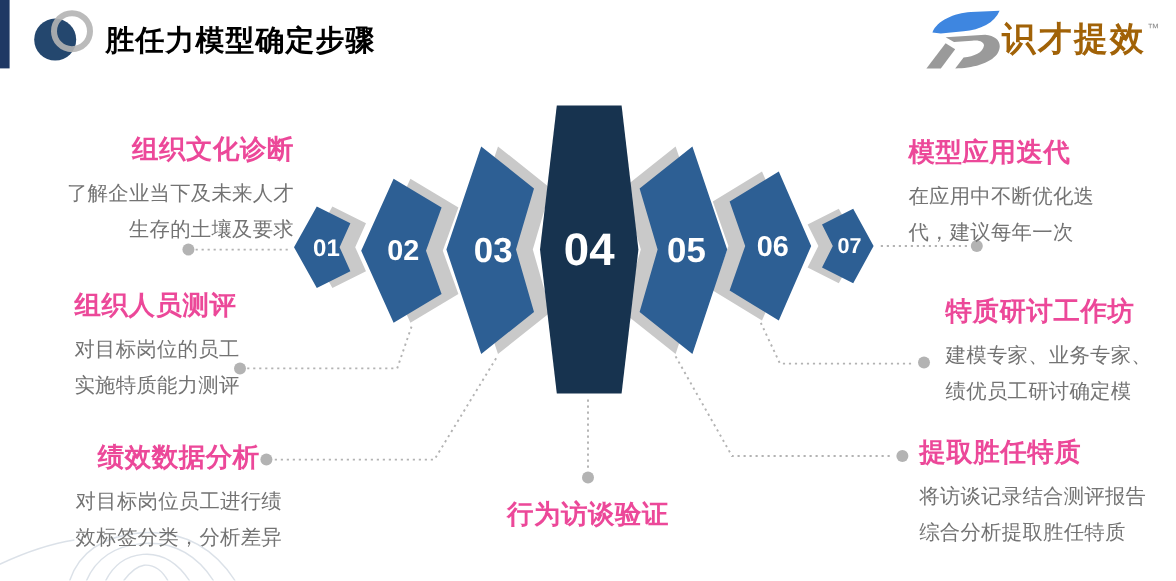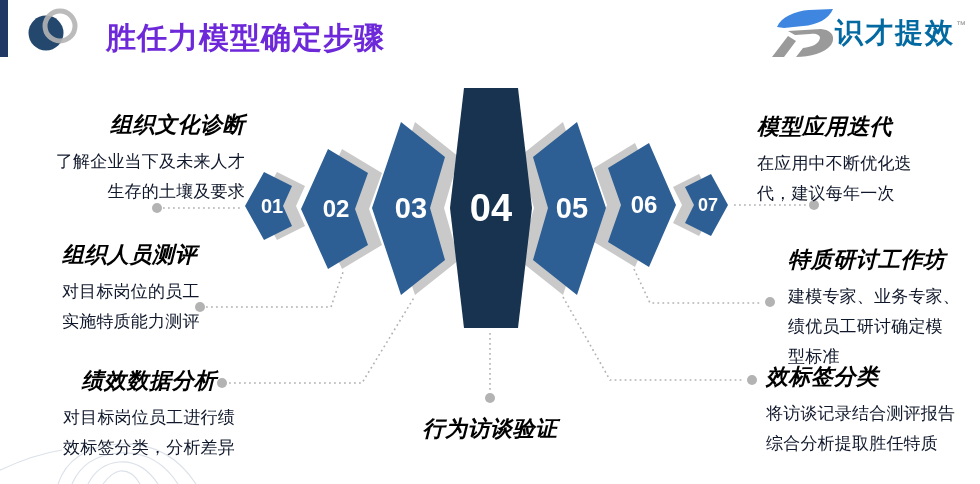--- a/index.html
+++ b/index.html
@@ -2,29 +2,29 @@
 <html><head>
 <meta charset="utf-8">
 <style>
   html,body{margin:0;padding:0;background:#fff;}
   #slide{
     position:relative;width:980px;height:484px;background:#ffffff;
     overflow:hidden;font-family:"Liberation Sans","DejaVu Sans",sans-serif;
   }
   #diagram-svg{position:absolute;left:0;top:0;}
   .slide-title{
-    position:absolute;left:88px;top:18px;font-size:30px;font-weight:700;
-    color:#6d28d9;letter-spacing:1px;white-space:nowrap;margin-left:18px;
+    position:absolute;left:88px;top:18px;font-size:24px;font-weight:700;
+    color:#000000;letter-spacing:1px;white-space:nowrap;
   }
   .brand{position:absolute;right:14px;top:8px;display:flex;align-items:center;}
-  .brand-name{font-size:28px;font-weight:700;color:#0369a1;letter-spacing:2px;white-space:nowrap;}
+  .brand-name{font-size:28px;font-weight:700;color:#a16207;letter-spacing:2px;white-space:nowrap;}
   .brand-tm{font-size:10px;color:#8e8e8e;vertical-align:super;font-weight:400;margin-left:1px;position:relative;top:-9px;}
   .block{position:absolute;}
-  .block-title{font-size:22px;font-weight:700;color:#000000;letter-spacing:0.5px;white-space:nowrap;margin-bottom:7px;font-style:italic;}
-  .block-desc{font-size:17px;color:#0f172a;line-height:30px;letter-spacing:0.2px;white-space:nowrap;}
+  .block-title{font-size:22px;font-weight:700;color:#ec4899;letter-spacing:0.5px;white-space:nowrap;margin-bottom:7px;}
+  .block-desc{font-size:17px;color:#737373;line-height:30px;letter-spacing:0.2px;white-space:nowrap;}
   .align-r{text-align:right;}
   .align-l{text-align:left;}
   .align-c{text-align:center;}
   .num{font-weight:700;fill:#ffffff;font-family:"Liberation Sans","DejaVu Sans",sans-serif;}
   .dotline{fill:none;stroke:#b3b3b3;stroke-width:1.6;stroke-dasharray:1.8 3.2;}
   .dot{fill:#b3b3b3;}
   .deco{fill:none;stroke:#c3cdd8;stroke-width:1.2;opacity:0.6;}
 </style>
 </head>
 <body>
@@ -131,22 +131,21 @@
   <div class="block align-l" style="left:757px;top:112px;width:180px;">
     <div class="block-title">模型应用迭代</div>
     <div class="block-desc">在应用中不断优化迭</div>
     <div class="block-desc">代，建议每年一次</div>
   </div>
 
   <div class="block align-l" style="left:788px;top:245px;width:175px;">
     <div class="block-title">特质研讨工作坊</div>
     <div class="block-desc">建模专家、业务专家、</div>
     <div class="block-desc">绩优员工研讨确定模</div>
-    <div class="block-desc">型标准</div>
   </div>
 
   <div class="block align-l" style="left:766px;top:362px;width:200px;">
-    <div class="block-title">效标签分类</div>
+    <div class="block-title">提取胜任特质</div>
     <div class="block-desc">将访谈记录结合测评报告</div>
     <div class="block-desc">综合分析提取胜任特质</div>
   </div>
 
 </div>
 
 </body></html>

